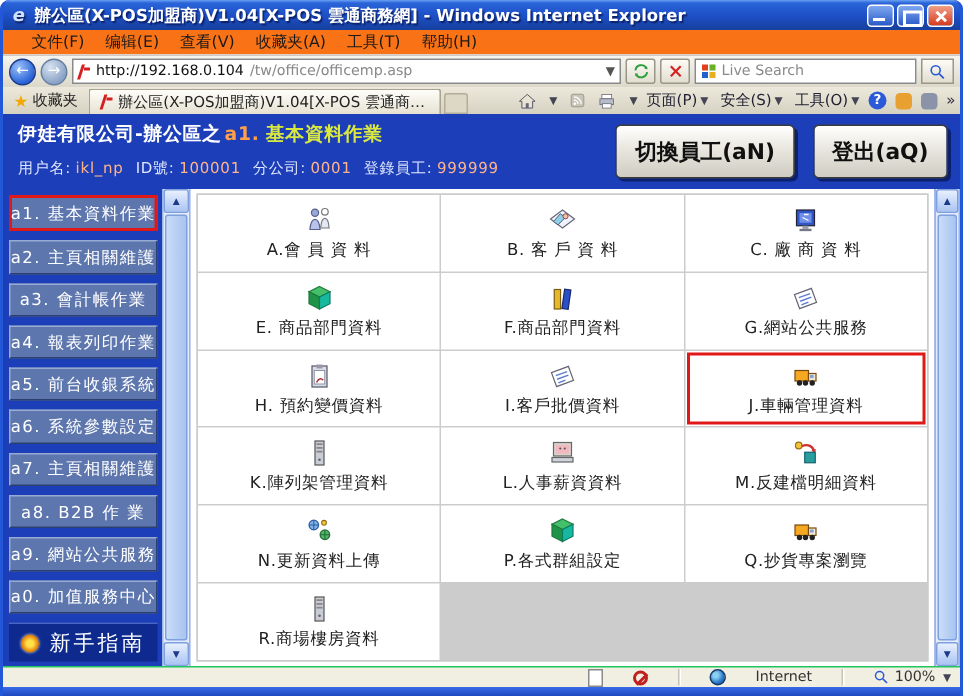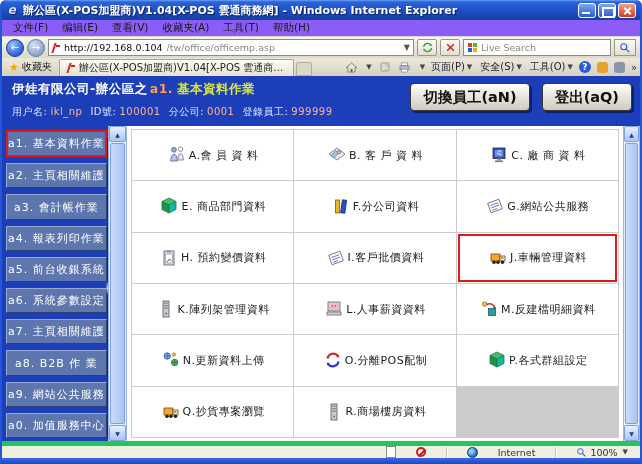--- a/index.html
+++ b/index.html
@@ -22,22 +22,22 @@
     position:relative; background:linear-gradient(#7fa8f0,#2a5ac8); }
   .win-btn.close { background:linear-gradient(#f0a088,#d63a1e); }
   .win-btn.min::after { content:""; position:absolute; left:3px; bottom:3px; width:8px; height:2px; background:#fff; }
   .win-btn.max::after { content:""; position:absolute; left:3px; top:3px; width:9px; height:7px; border:2px solid #fff; }
   .win-btn.close::before, .win-btn.close::after { content:""; position:absolute; left:4px; top:6px;
     width:9px; height:2px; background:#fff; }
   .win-btn.close::before { transform:rotate(45deg); }
   .win-btn.close::after  { transform:rotate(-45deg); }
 
   
-  .menubar { height:17px; flex:0 0 17px; background:#8b5cf6; border-bottom:1px solid #d8d4c8;
-    display:flex; align-items:center; padding-left:4px; font-size:10.5px; color:#1a1a1a; }
+  .menubar { height:17px; flex:0 0 17px; background:#f97316; border-bottom:1px solid #d8d4c8;
+    display:flex; align-items:center; padding-left:12px; font-size:10.5px; color:#1a1a1a; }
   .menu-item { padding:1px 7px; }
 
   
   .addrrow { height:21px; flex:0 0 21px; display:flex; align-items:center; gap:3px;
     background:linear-gradient(#f6f5f0,#dcd9ca); padding:0 4px; }
   .nav-circle { width:18px; height:18px; border-radius:50%; border:1px solid #1c3a8a;
     color:#fff; font-size:10px; line-height:16px; text-align:center;
     background:radial-gradient(circle at 35% 30%,#9cc2fa,#2a64d8 70%); }
   .nav-circle.fwd { background:radial-gradient(circle at 35% 30%,#d8e2f0,#8aa4c8 70%); border-color:#68809f; }
   .addr-field { flex:1; height:17px; background:#fff; border:1px solid #8a8a8a;
@@ -84,28 +84,28 @@
   .ph-left { color:#fff; }
   .ph-line1 { font-size:12.5px; font-weight:bold; letter-spacing:0.5px; }
   .ph-company, .ph-prefix { color:#ffffff; }
   .ph-code { color:#ff9f4a; margin-left:2px; }
   .ph-title { color:#d8e840; margin-left:4px; }
   .ph-line2 { margin-top:7px; font-size:10px; letter-spacing:0.5px; }
   .ul-seg { margin-right:8px; }
   .ul-label { color:#dfe6ff; }
   .ul-value { color:#ffb38a; margin-left:3px; }
   .hdr-btns { display:flex; gap:12px; align-items:flex-start; padding-top:2px; }
-  .hdr-btn { height:28px; padding:0 12px; font-family:"DejaVu Sans",sans-serif; font-size:14.5px; font-weight:bold;
+  .hdr-btn { height:36px; padding:0 12px; font-family:"DejaVu Sans",sans-serif; font-size:14.5px; font-weight:bold;
     color:#101010; background:linear-gradient(#ffffff,#e8e6de 45%,#cfccc2);
     border:1px solid #3a3a3a; border-radius:4px; box-shadow:2px 2px 0 rgba(0,10,50,.55); }
 
   .page-body { flex:1; display:flex; min-height:0; }
 
   
-  .sidebar { width:106px; flex:0 0 106px; display:flex; padding:4px 3px 3px 4px; }
+  .sidebar { width:106px; flex:0 0 106px; display:flex; flex-direction:column; padding:4px 3px 3px 4px; }
   .side-items { flex:1; display:flex; flex-direction:column; gap:6px; }
   .side-btn { flex:1; display:flex; align-items:center; justify-content:center;
     background:#5d76ae; color:#fff; font-size:11px; letter-spacing:1px; white-space:nowrap;
     border-top:1px solid #96aad2; border-left:1px solid #96aad2;
     border-right:1px solid #2c4070; border-bottom:1px solid #2c4070; }
   .side-btn.active { border:2px solid #e01818; }
   .guide-btn { flex:0 0 26px; margin-top:6px; display:flex; align-items:center; justify-content:center; gap:7px;
     background:#0e2a8e; color:#fff; font-size:14px; letter-spacing:2px; border-top:1px solid #4a66c8; }
   .flower { width:12px; height:12px; border-radius:50%;
     background:radial-gradient(circle,#ffe24a 25%,#e88a10 60%,#a85808 100%); box-shadow:0 0 2px #ffd; }
@@ -117,29 +117,29 @@
   .sb-btn { flex:0 0 16px; display:flex; align-items:center; justify-content:center;
     background:linear-gradient(#e8f0fe,#aac4f2); border:1px solid #7ea0e0; border-radius:2px;
     color:#1c3a8a; font-size:6px; }
   .sb-thumb { flex:1; margin:1px; background:linear-gradient(90deg,#cadcf8,#a8c4f0);
     border:1px solid #7ea0e0; border-radius:2px; }
 
   
   .grid { flex:1; background:#fff; padding:3px 4px; min-width:0; }
   .grid-inner { height:100%; display:grid; grid-template-columns:repeat(3,1fr);
     grid-auto-rows:1fr; gap:1px; background:#cccccc; border:1px solid #cccccc; }
-  .cell { background:#fff; display:flex; align-items:center;
+  .cell { background:#fff; display:flex; flex-direction:column; align-items:center;
     justify-content:center; gap:2px;text-align:center; }
   .cell.highlight { outline:2px solid #e01818; outline-offset:-3px; }
   .cell-label { font-size:11px; color:#222; letter-spacing:0.5px; white-space:nowrap; }
   .icon20 { width:20px; height:20px; }
 
   
-  .statusbar { flex:0 0 14px; background:#f1efe2; border-top:5px solid #22c55e;
-    display:flex; align-items:center; font-size:9.5px; color:#333; padding:0 12px; gap:20px; }
+  .statusbar { flex:0 0 14px; background:#f1efe2; border-top:1px solid #22c55e;
+    display:flex; align-items:center; font-size:9.5px; color:#333; padding:0 6px; gap:20px; }
   .sb-fill { flex:1; }
   .pg-ic { width:10px; height:12px; background:#fff; border:1px solid #8a8a8a; }
   .prot-ic { width:10px; height:10px; border-radius:50%; border:2px solid #c02020; position:relative; }
   .prot-ic::after { content:""; position:absolute; left:-1px; top:3px; width:10px; height:2px;
     background:#c02020; transform:rotate(-45deg); }
   .globe { width:11px; height:11px; border-radius:50%;
     background:radial-gradient(circle at 35% 35%,#8ad0f0 20%,#2a78c8 60%,#1a4a90); border:1px solid #14386e; }
   .zoom-grp { display:flex; align-items:center; gap:3px; }
   .statusep { width:1px; height:11px; background:#c8c4b4; box-shadow:1px 0 0 #fff; }
 
@@ -432,21 +432,21 @@
             <div class="cell">
               <svg class="icon20">
                 <use href="#sym-cube"></use>
               </svg>
               <div class="cell-label">E. 商品部門資料</div>
             </div>
             <div class="cell">
               <svg class="icon20">
                 <use href="#sym-books"></use>
               </svg>
-              <div class="cell-label">F.分公司資料</div>
+              <div class="cell-label">F.商品部門資料</div>
             </div>
             <div class="cell">
               <svg class="icon20">
                 <use href="#sym-note"></use>
               </svg>
               <div class="cell-label">G.網站公共服務</div>
             </div>
             <div class="cell">
               <svg class="icon20">
                 <use href="#sym-clipboard"></use>
@@ -481,26 +481,20 @@
               <svg class="icon20">
                 <use href="#sym-rebuild"></use>
               </svg>
               <div class="cell-label">M.反建檔明細資料</div>
             </div>
             <div class="cell">
               <svg class="icon20">
                 <use href="#sym-globes"></use>
               </svg>
               <div class="cell-label">N.更新資料上傳</div>
-            </div>
-            <div class="cell">
-              <svg class="icon20">
-                <use href="#sym-sync"></use>
-              </svg>
-              <div class="cell-label">O.分離POS配制</div>
             </div>
             <div class="cell">
               <svg class="icon20">
                 <use href="#sym-cube"></use>
               </svg>
               <div class="cell-label">P.各式群組設定</div>
             </div>
             <div class="cell">
               <svg class="icon20">
                 <use href="#sym-truck"></use>

